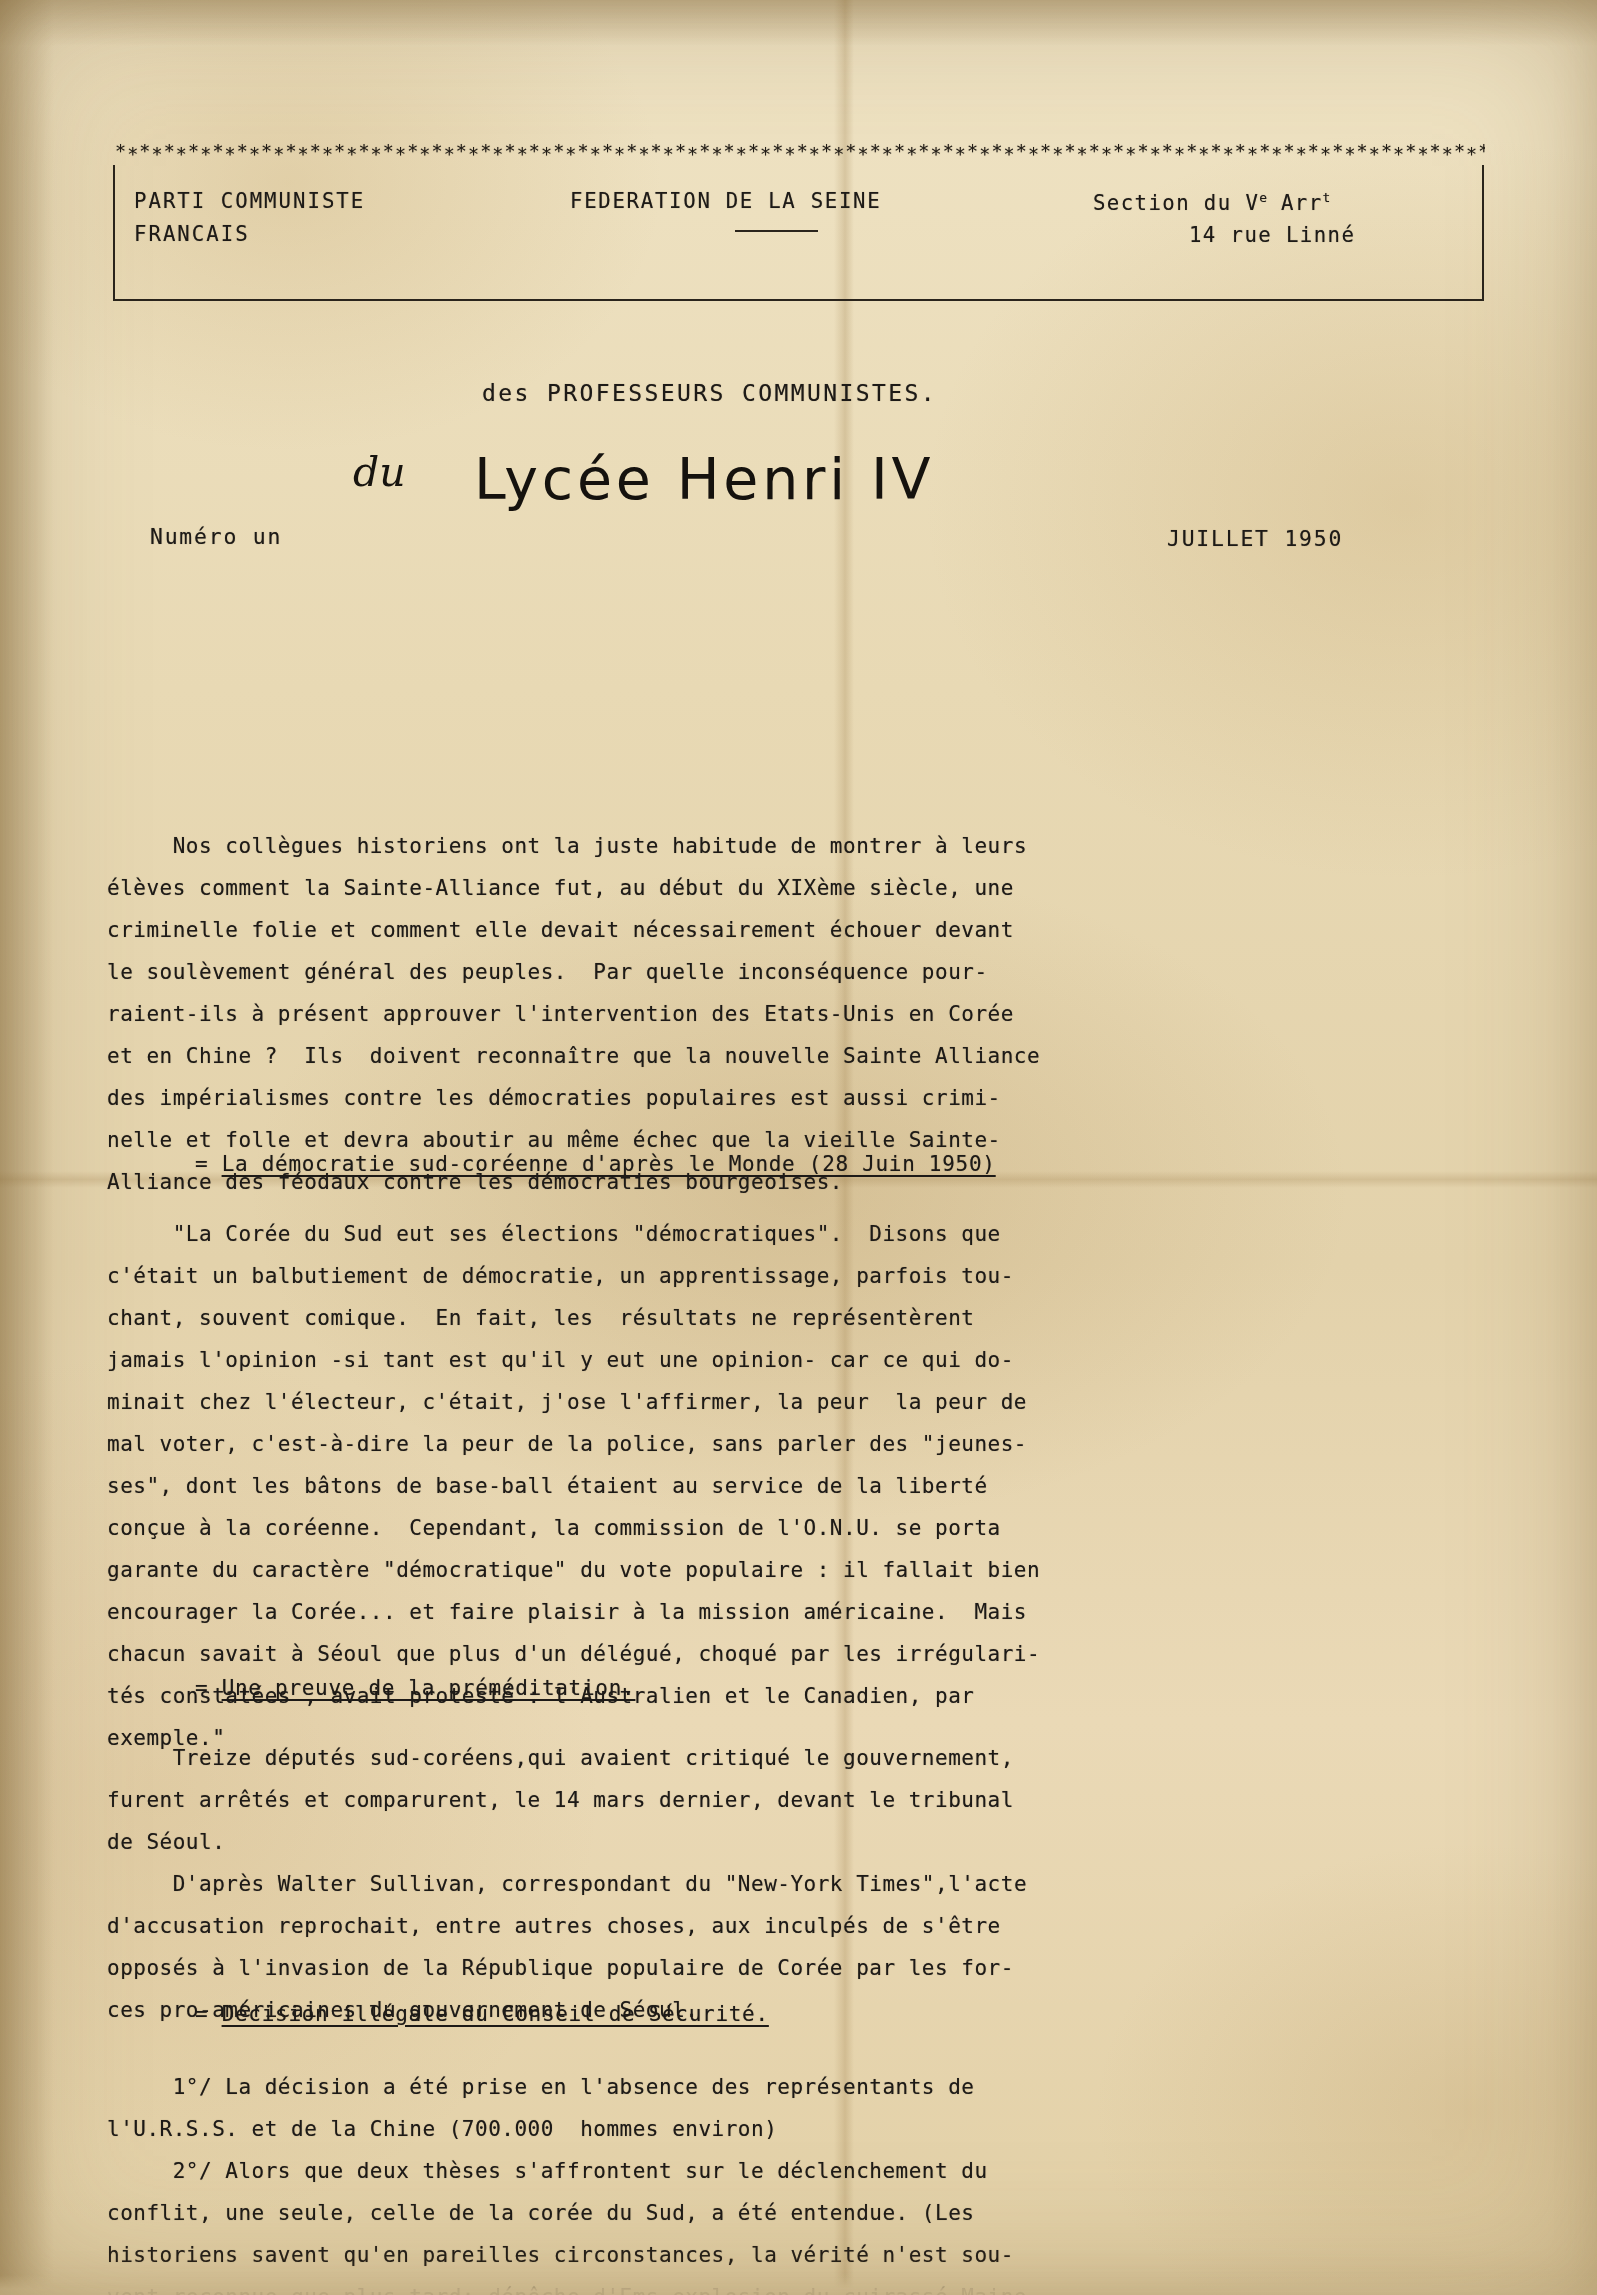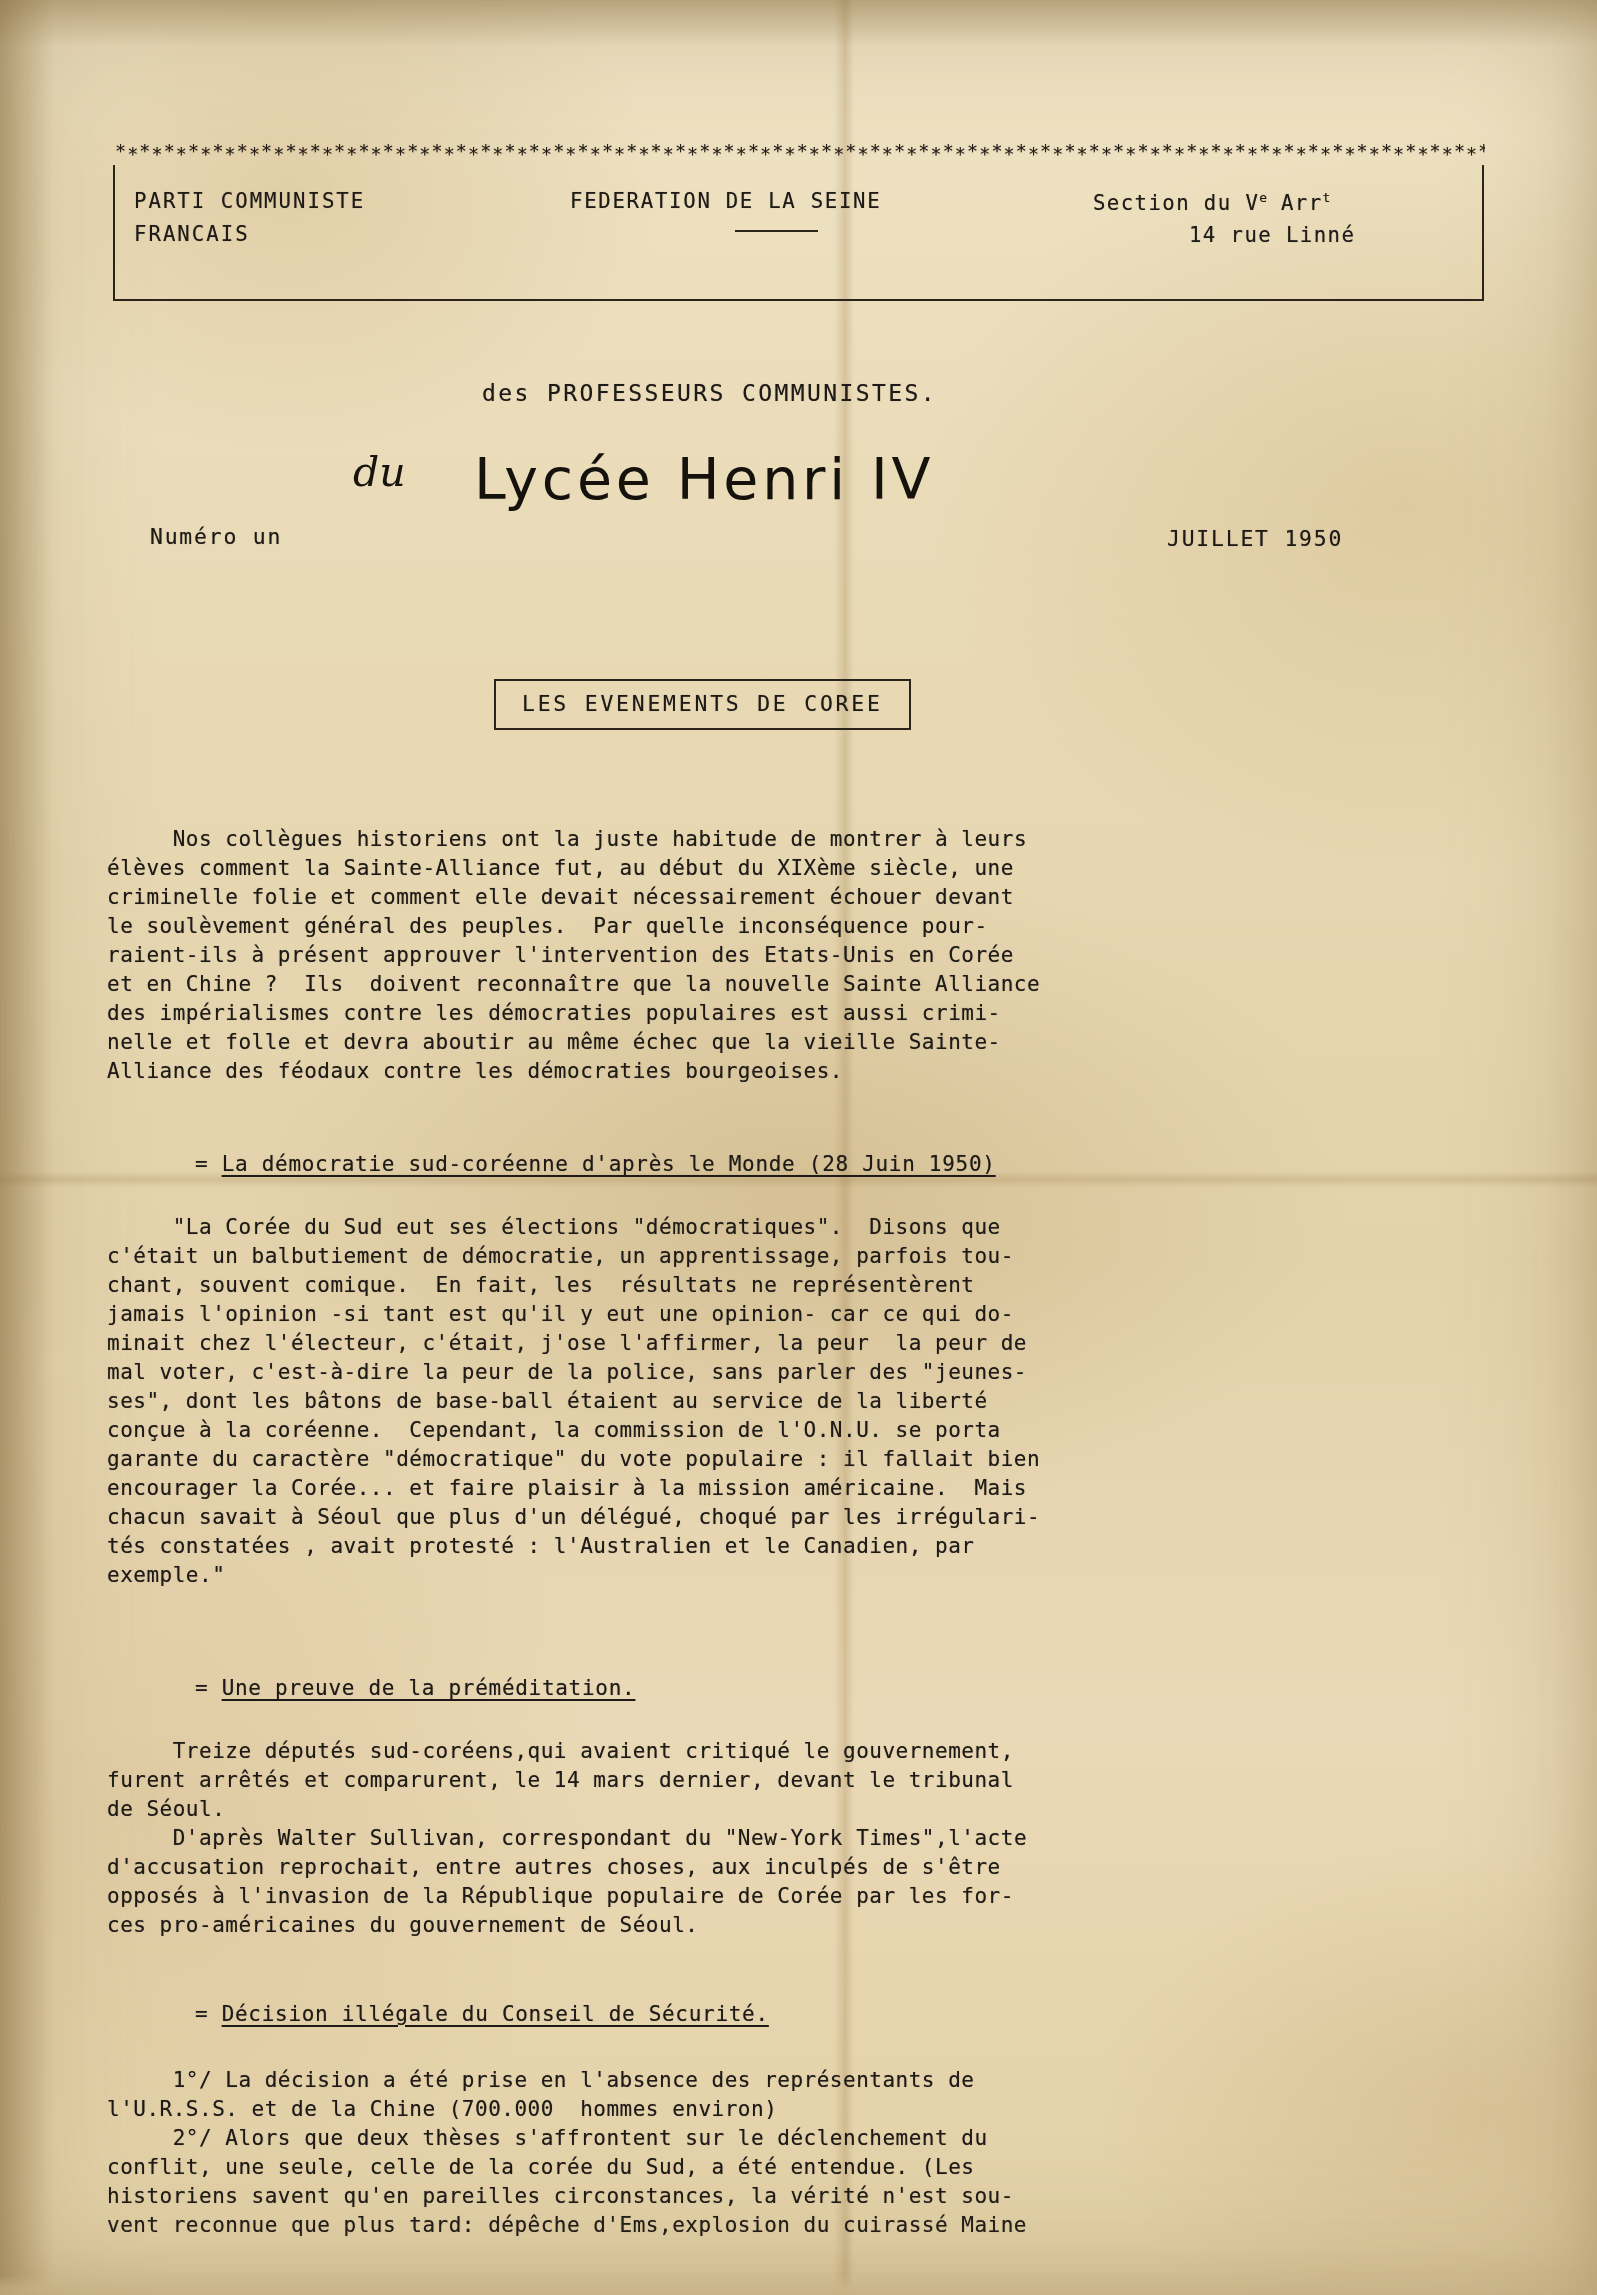--- a/index.html
+++ b/index.html
@@ -163,21 +163,21 @@
     font-size: 21.4px;
     letter-spacing: 2.8px;
   }
 
   
   .body-block {
     position: absolute;
     left: 107px;
     width: 1385px;
     font-size: 21px;
-    line-height: 29px;
+    line-height: 42px;
     letter-spacing: 0.5px;
     white-space: pre-wrap;
   }
   .b1 { top: 825px; }
   .b2 { top: 1213px; }
   .b3 { top: 1737px; }
   .b4 { top: 2066px; }
 
   .sec-head {
     position: absolute;
@@ -223,21 +223,20 @@
 
   <div class="mh-col-c ink"><span>Section du V</span><sup>e</sup><span> Arr</span><sup>t</sup></div>
   <div class="mh-col-c2 ink">14 rue Linné</div>
 
   <div class="subtitle ink">des  PROFESSEURS  COMMUNISTES.</div>
   <div class="du-script">du</div>
   <div class="lycee">Lycée Henri IV</div>
   <div class="numero ink">Numéro un</div>
   <div class="date ink">JUILLET 1950</div>
 
-  <div class="headline-box ink">LES  EVENEMENTS  DE  COREE</div>
 
   <div class="body-block b1 ink">     Nos collègues historiens ont la juste habitude de montrer à leurs
 élèves comment la Sainte-Alliance fut, au début du XIXème siècle, une
 criminelle folie et comment elle devait nécessairement échouer devant
 le soulèvement général des peuples.  Par quelle inconséquence pour-
 raient-ils à présent approuver l'intervention des Etats-Unis en Corée
 et en Chine ?  Ils  doivent reconnaître que la nouvelle Sainte Alliance
 des impérialismes contre les démocraties populaires est aussi crimi-
 nelle et folle et devra aboutir au même échec que la vieille Sainte-
 Alliance des féodaux contre les démocraties bourgeoises.</div>

